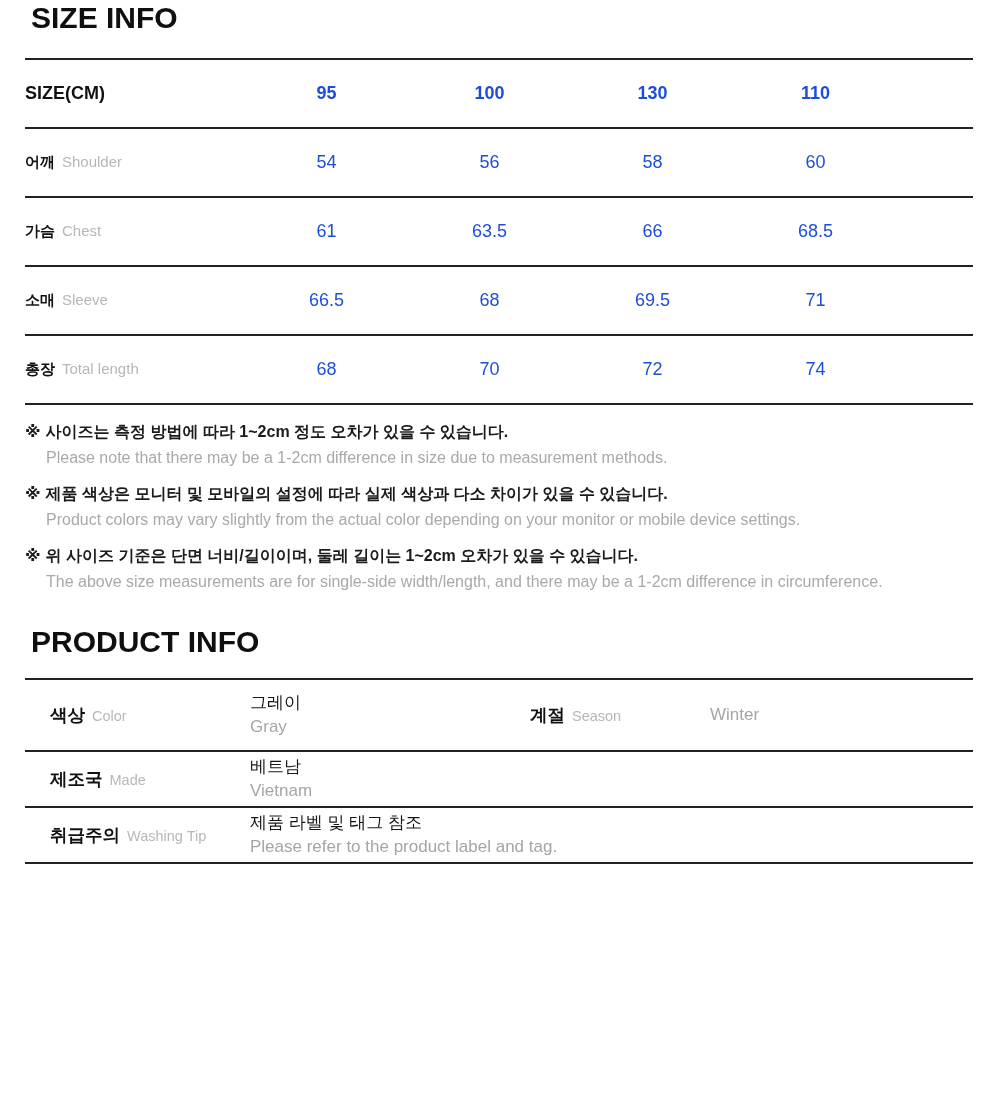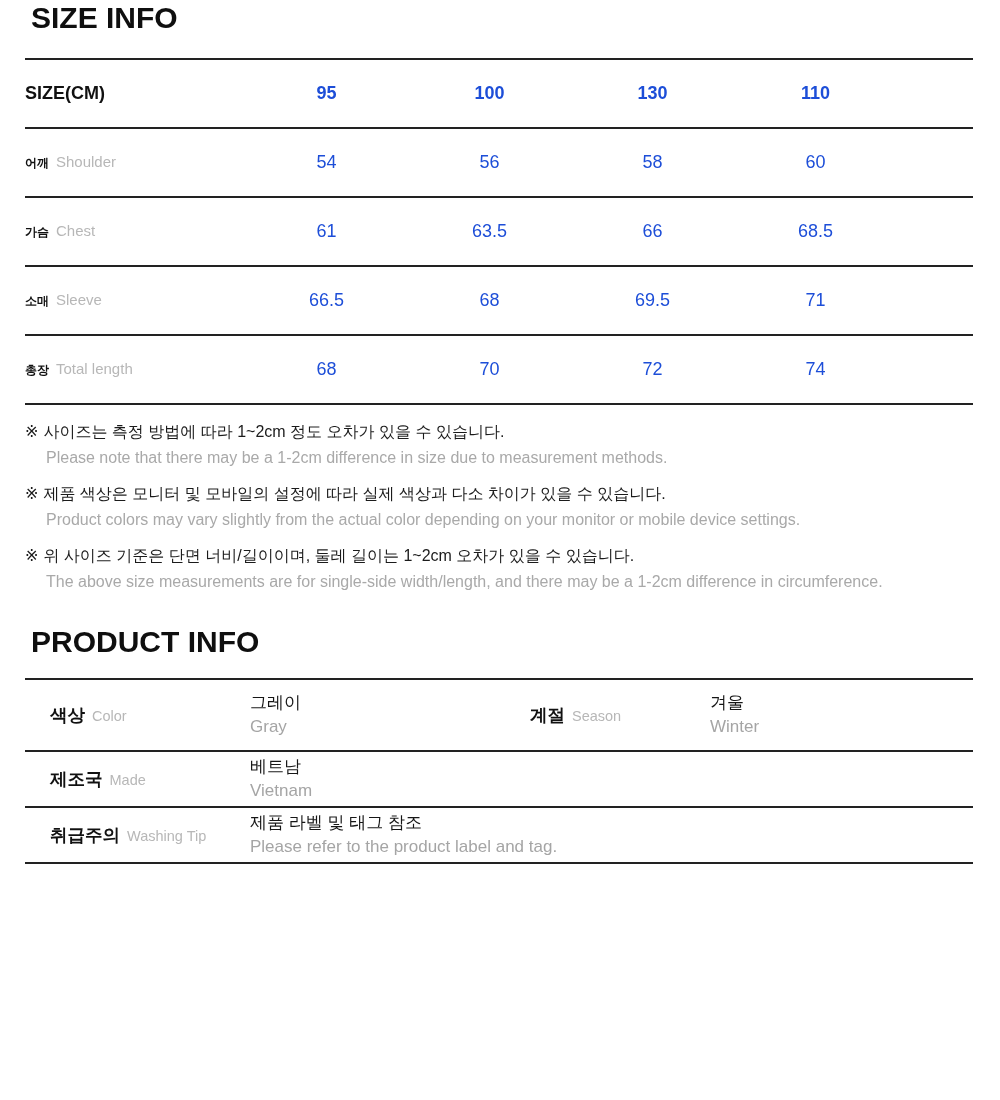--- a/index.html
+++ b/index.html
@@ -37,33 +37,34 @@
     border-top: 2px solid #222222;
   }
   table.size-table td {
     border-bottom: 2px solid #222222;
     height: 69px;
     vertical-align: middle;
     padding: 0;
   }
   td.spacer { }
   td.row-label { padding-left: 35px; text-align: left; white-space: nowrap; }
-  .label-ko { font-size: 12px; font-weight: 700; color: #111111; }
+  .label-ko { font-size: 15px; font-weight: 700; color: #111111; }
   .label-en { font-size: 15px; font-weight: 400; color: #b7b7b7; margin-left: 7px; }
   td.num { text-align: center; font-size: 18px; font-weight: 400; color: #1d4ed8; }
   tr.head td.num { font-weight: 700; }
   tr.head td.row-label .label-ko { font-size: 18px; }
 
   
   .notes { margin: 13px 0 0 25px; }
   .note { margin-bottom: 9px; }
   .note-ko {
     font-size: 16px;
     line-height: 27px;
     color: #1b1b1b;
+    font-weight: bold;
   }
   .note-ko .marker { margin-right: 5px; }
   .note-en {
     font-size: 16px;
     line-height: 26px;
     color: #a9a9a9;
     padding-left: 21px;
   }
 
   
@@ -198,21 +199,20 @@
         <span class="label-ko">색상</span><span class="label-en">Color</span>
       </div>
       <div class="pcell-value">
         <div class="pvalue-ko">그레이</div>
         <div class="pvalue-en">Gray</div>
       </div>
       <div class="pcell-label">
         <span class="label-ko">계절</span><span class="label-en">Season</span>
       </div>
       <div class="pcell-value">
-        <div class="pvalue-ko">겨울</div>
         <div class="pvalue-en">Winter</div>
       </div>
     </div>
 
     <div class="prow h70">
       <div class="pcell-label">
         <span class="label-ko">제조국</span><span class="label-en">Made</span>
       </div>
       <div class="pcell-value span-rest">
         <div class="pvalue-ko">베트남</div>

